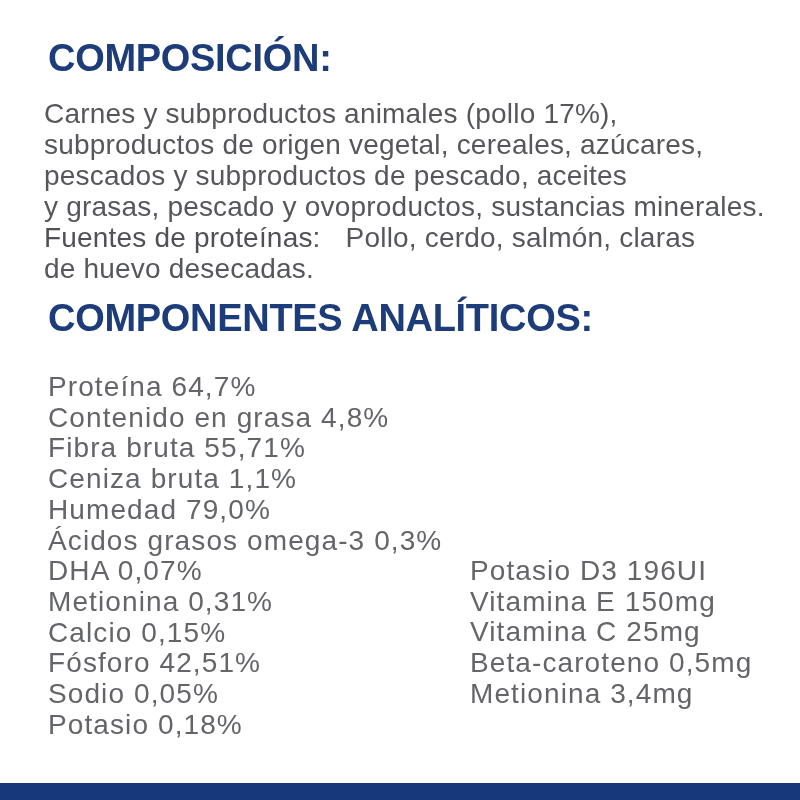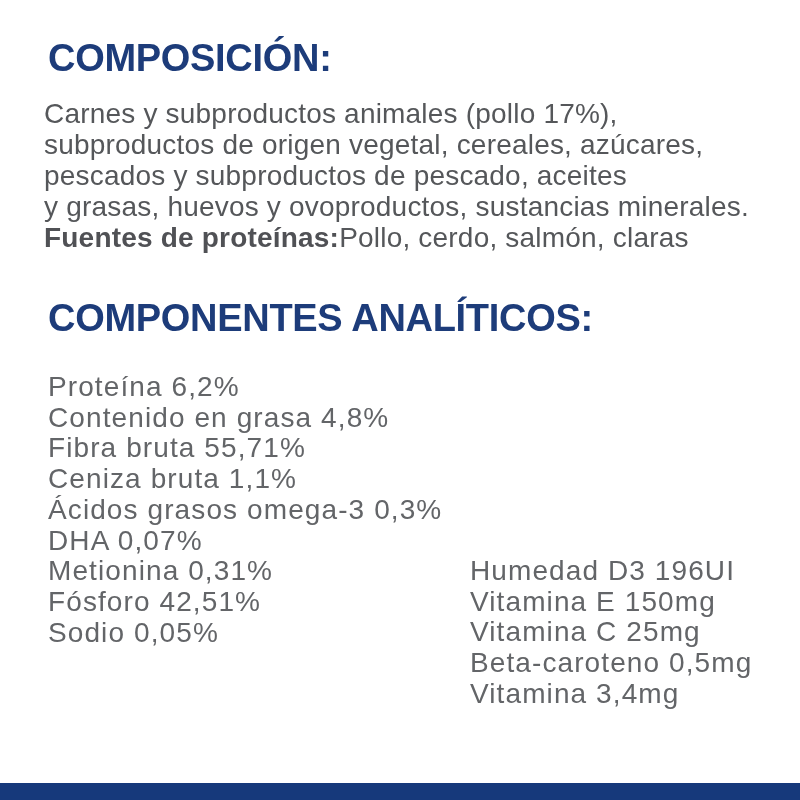--- a/index.html
+++ b/index.html
@@ -34,23 +34,23 @@
     left: 44px;
     top: 98px;
     width: 720px;
     font-size: 28px;
     line-height: 31px;
     letter-spacing: 0.2px;
     color: #55575a;
   }
   .pline { white-space: nowrap; }
   .pline strong {
-    font-weight: 700;
+    font-weight: 400;
     color: #505155;
-    margin-right: 0;
+    margin-right: 25px;
   }
 
   ul.plain-list {
     list-style: none;
     margin: 0;
     padding: 0;
   }
   .analytic-text {
     font-size: 28px;
     line-height: 30.7px;
@@ -85,45 +85,49 @@
 <body>
 
 <div id="label-root">
 
   <h1 id="composition-heading" class="section-heading">COMPOSICIÓN:</h1>
 
   <div id="composition-text">
     <div class="pline">Carnes y subproductos animales (pollo 17%),</div>
     <div class="pline">subproductos de origen vegetal, cereales, azúcares,</div>
     <div class="pline">pescados y subproductos de pescado, aceites</div>
-    <div class="pline">y grasas, huevos y ovoproductos, sustancias minerales.</div>
+    <div class="pline">y grasas, pescado y ovoproductos, sustancias minerales.</div>
     <div class="pline">
       <strong>Fuentes de proteínas:</strong><span>Pollo, cerdo, salmón, claras</span>
     </div>
+    <div class="pline">de huevo desecadas.</div>
   </div>
 
   <h1 id="analytical-heading" class="section-heading">COMPONENTES ANALÍTICOS:</h1>
 
   <ul id="analytical-list" class="plain-list analytic-text">
-      <li>Proteína 6,2%</li>
+      <li>Proteína 64,7%</li>
       <li>Contenido en grasa 4,8%</li>
       <li>Fibra bruta 55,71%</li>
       <li>Ceniza bruta 1,1%</li>
+      <li>Humedad 79,0%</li>
       <li>Ácidos grasos omega-3 0,3%</li>
       <li>DHA 0,07%</li>
       <li>Metionina 0,31%</li>
+      <li>Calcio 0,15%</li>
       <li>Fósforo 42,51%</li>
       <li>Sodio 0,05%</li>
+      <li>Potasio 0,18%</li>
     </ul>
 
   <div id="per-kg-block" class="analytic-text">
     <ul id="per-kg-list" class="plain-list">
-        <li>Humedad D3 196UI</li>
+        <li>Potasio D3 196UI</li>
         <li>Vitamina E 150mg</li>
         <li>Vitamina C 25mg</li>
         <li>Beta-caroteno 0,5mg</li>
-        <li>Vitamina 3,4mg</li>
+        <li>Metionina 3,4mg</li>
       </ul>
   </div>
 
   <div id="bottom-band"></div>
 
 </div>
 
 </body></html>

